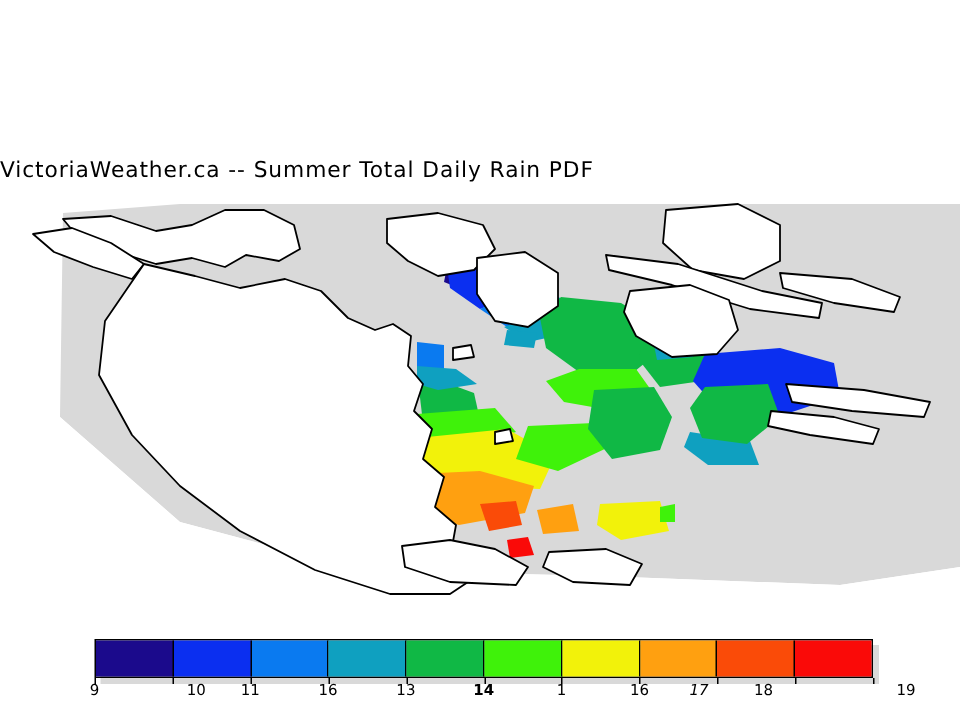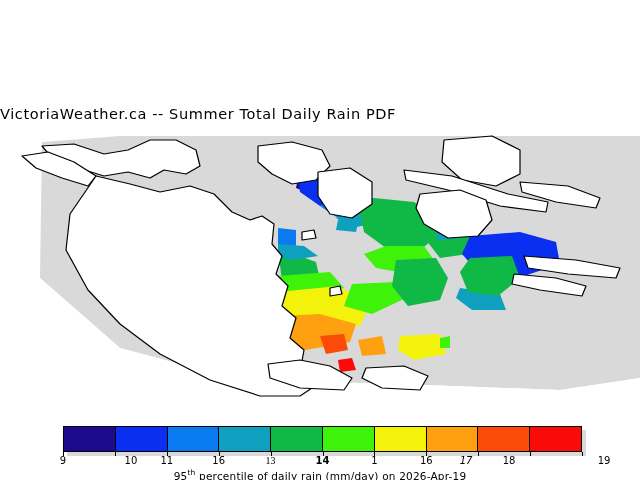--- a/index.html
+++ b/index.html
@@ -229,32 +229,29 @@
     <div id="colorbar-ticks">
         <div class="cb-tickmark" style="left: 0px;"></div>
         <div class="cb-ticklabel" style="left: 0px;">9</div>
         <div class="cb-tickmark" style="left: 51.9px;"></div>
         <div class="cb-ticklabel" style="left: 51.9px; margin-left: 16px;">10</div>
         <div class="cb-tickmark" style="left: 103.8px;"></div>
         <div class="cb-ticklabel" style="left: 103.8px;">11</div>
         <div class="cb-tickmark" style="left: 155.7px;"></div>
         <div class="cb-ticklabel" style="left: 155.7px;">16</div>
         <div class="cb-tickmark" style="left: 207.6px;"></div>
-        <div class="cb-ticklabel" style="left: 207.6px; font-family: Liberation Serif, serif;">13</div>
+        <div class="cb-ticklabel" style="left: 207.6px;">13</div>
         <div class="cb-tickmark" style="left: 259.5px;"></div>
         <div class="cb-ticklabel" style="left: 259.5px; font-weight: bold;">14</div>
         <div class="cb-tickmark" style="left: 311.4px;"></div>
         <div class="cb-ticklabel" style="left: 311.4px;">1</div>
         <div class="cb-tickmark" style="left: 363.3px;"></div>
         <div class="cb-ticklabel" style="left: 363.3px;">16</div>
         <div class="cb-tickmark" style="left: 415.2px;"></div>
         <div class="cb-ticklabel" style="left: 403px; font-style: italic;">17</div>
         <div class="cb-tickmark" style="left: 467.1px;"></div>
         <div class="cb-ticklabel" style="left: 446px;">18</div>
         <div class="cb-tickmark" style="left: 519px;"></div>
         <div class="cb-ticklabel" style="left: 541px;">19</div>
       </div>
-    <div id="colorbar-caption">
-      <span>95</span><sup>th</sup><span> percentile of daily rain (mm/day) on 2026-Apr-19</span>
-    </div>
   </div>
 
 </div>
 
 </body></html>

